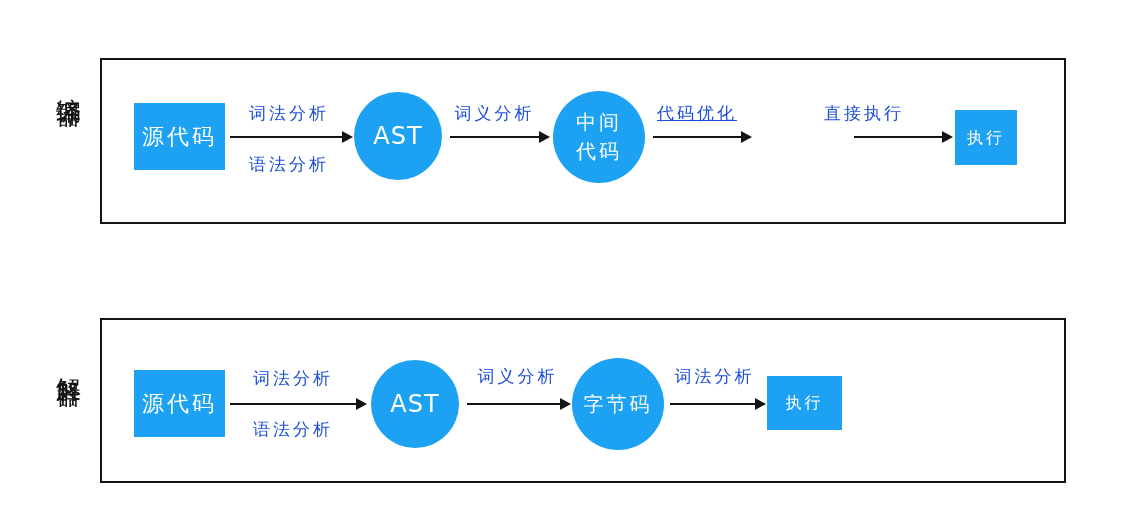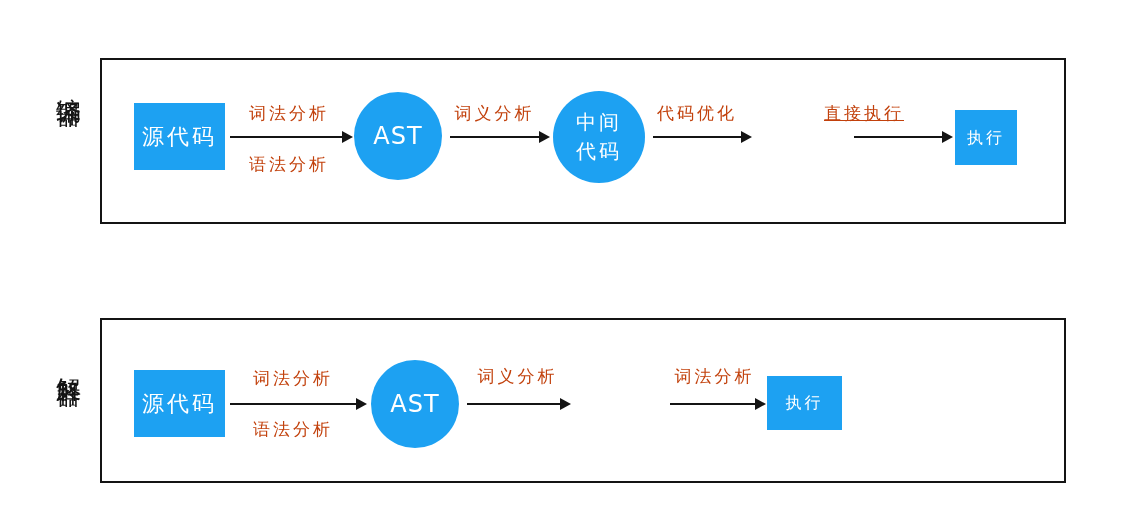--- a/index.html
+++ b/index.html
@@ -39,21 +39,21 @@
   }
   .node.circle { border-radius: 50%; }
   .node.cjk { font-size: 16px; letter-spacing: 3px; line-height: 1.45; font-weight: 500; }
   .node.cjk.sm { font-size: 20px; }
   .node.ast { font-size: 24px; letter-spacing: 1px; font-weight: 500; }
   .node .ln { display: block; }
   .albl {
     position: absolute;
     font-size: 17px;
     letter-spacing: 3px;
-    color: #c2410c;
+    color: #1d4ed8;
     text-align: center;
     white-space: nowrap;
     line-height: 1;
   }
   .arrow {
     position: absolute;
     height: 2px;
     background: var(--line, #141414);
   }
   .arrow::after {
@@ -92,25 +92,25 @@
     <div class="albl" style="left:330px; top:45px; width:125px;">词义分析</div>
     <div class="arrow" style="left:348px; top:76px; width:89px;"></div>
 
     <div class="node circle cjk sm" style="left:451px; top:31px; width:92px; height:92px;">
       <span>
         <span class="ln">中间</span>
         <span class="ln">代码</span>
       </span>
     </div>
 
-    <div class="albl" style="left:535px; top:45px; width:120px;">代码优化</div>
+    <div class="albl" style="left:535px; top:45px; width:120px;text-decoration:underline;">代码优化</div>
     <div class="arrow" style="left:551px; top:76px; width:88px;"></div>
 
 
-    <div class="albl" style="left:702px; top:45px; width:120px;text-decoration:underline;">直接执行</div>
+    <div class="albl" style="left:702px; top:45px; width:120px;">直接执行</div>
     <div class="arrow" style="left:752px; top:76px; width:88px;"></div>
 
     <div class="node cjk" style="left:853px; top:50px; width:62px; height:55px;">
       <span class="ln">执行</span>
     </div>
   </div>
 
   <div class="vlabel" style="left:52px; top:358px;">解释器</div>
 
   <div class="panel" style="left:100px; top:318px; width:966px; height:165px;">
@@ -123,20 +123,23 @@
     <div class="arrow" style="left:128px; top:83px; width:126px;"></div>
     <div class="albl" style="left:128px; top:101px; width:126px;">语法分析</div>
 
     <div class="node circle ast" style="left:269px; top:40px; width:88px; height:88px;">
       <span class="ln">AST</span>
     </div>
 
     <div class="albl" style="left:353px; top:48px; width:125px;">词义分析</div>
     <div class="arrow" style="left:365px; top:83px; width:93px;"></div>
 
+    <div class="node circle cjk sm" style="left:470px; top:38px; width:92px; height:92px;">
+      <span class="ln">字节码</span>
+    </div>
 
     <div class="albl" style="left:550px; top:48px; width:125px;">词法分析</div>
     <div class="arrow" style="left:568px; top:83px; width:85px;"></div>
 
     <div class="node cjk" style="left:665px; top:56px; width:75px; height:54px;">
       <span class="ln">执行</span>
     </div>
   </div>
 
 </div>

